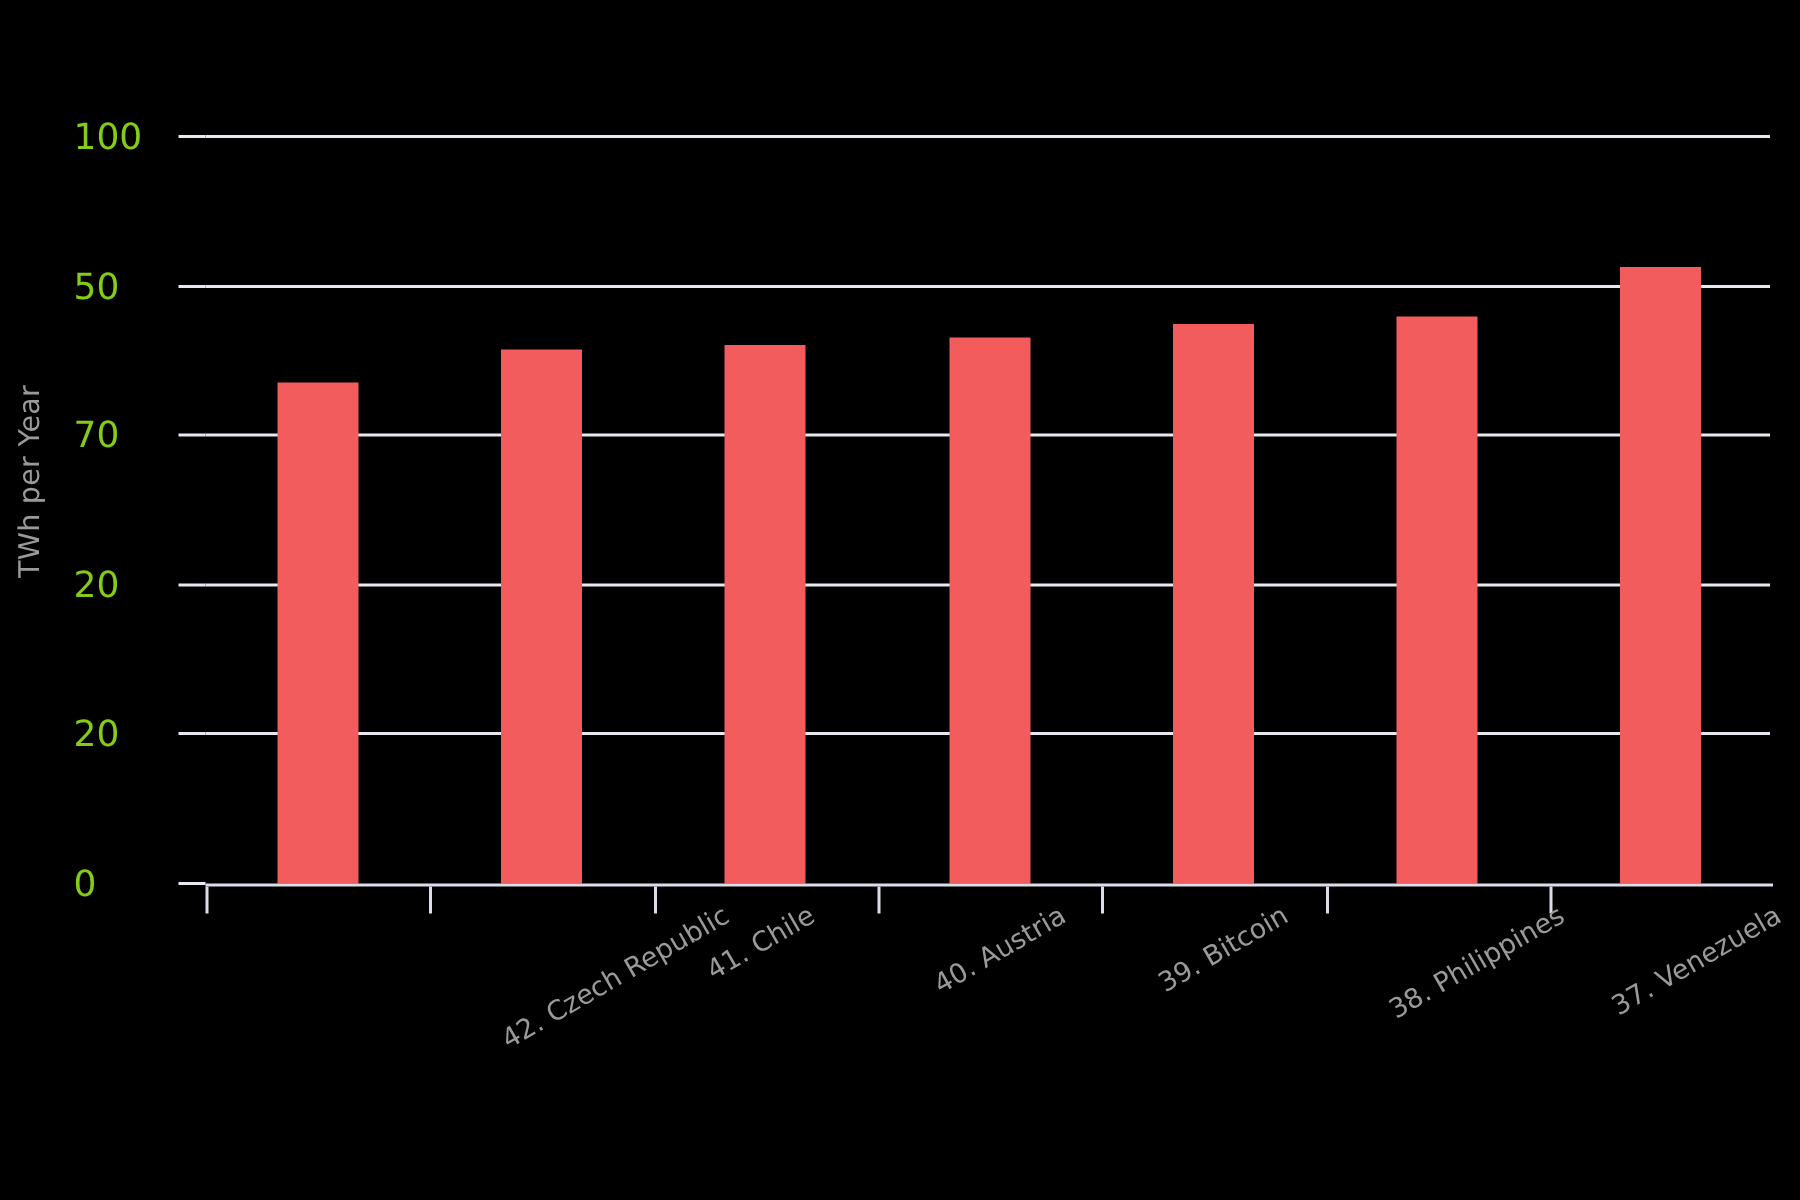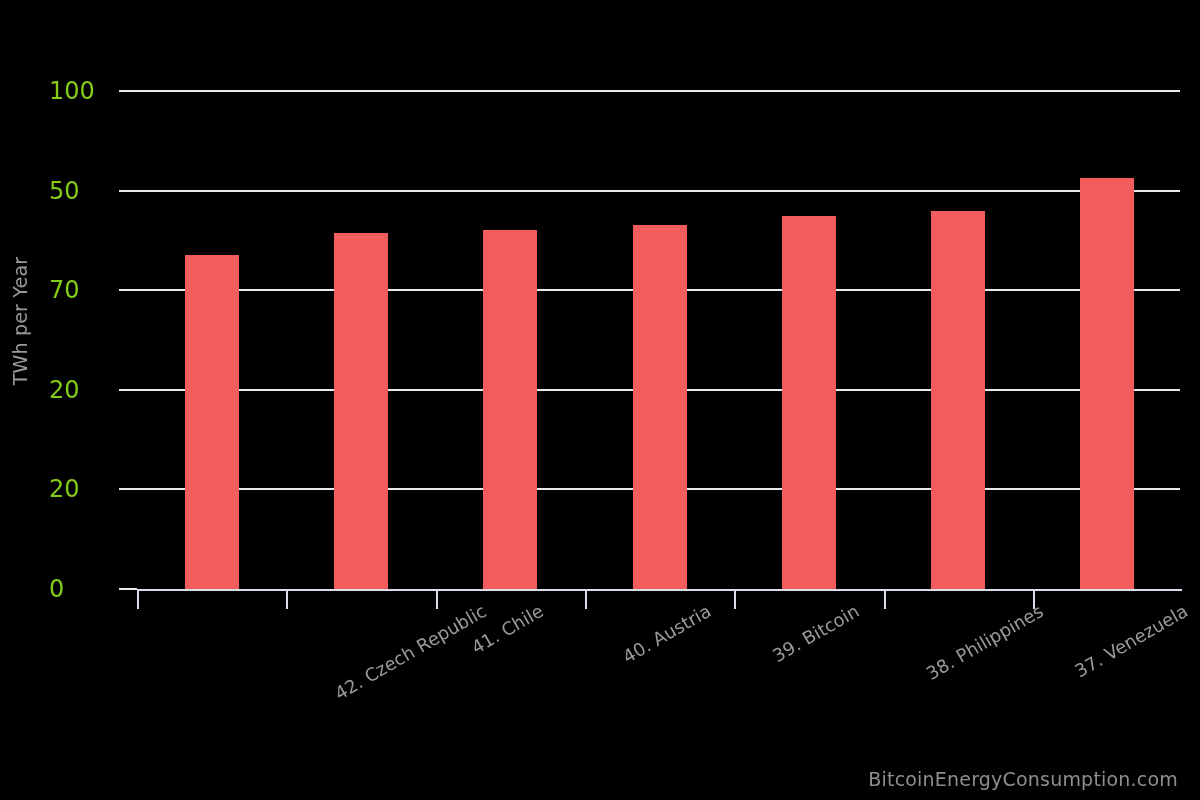--- a/index.html
+++ b/index.html
@@ -175,15 +175,14 @@
     </div>
   <div id="xlabels">
       <div class="xlabel" style="left: 307.65px;">42. Czech Republic</div>
       <div class="xlabel" style="left: 456.95px;">41. Chile</div>
       <div class="xlabel" style="left: 606.25px;">40. Austria</div>
       <div class="xlabel" style="left: 755.55px;">39. Bitcoin</div>
       <div class="xlabel" style="left: 904.85px;">38. Philippines</div>
       <div class="xlabel" style="left: 1054.15px;">37. Venezuela</div>
     </div>
 
-  <div id="watermark">BitcoinEnergyConsumption.com</div>
 
 </div>
 
 </body></html>

